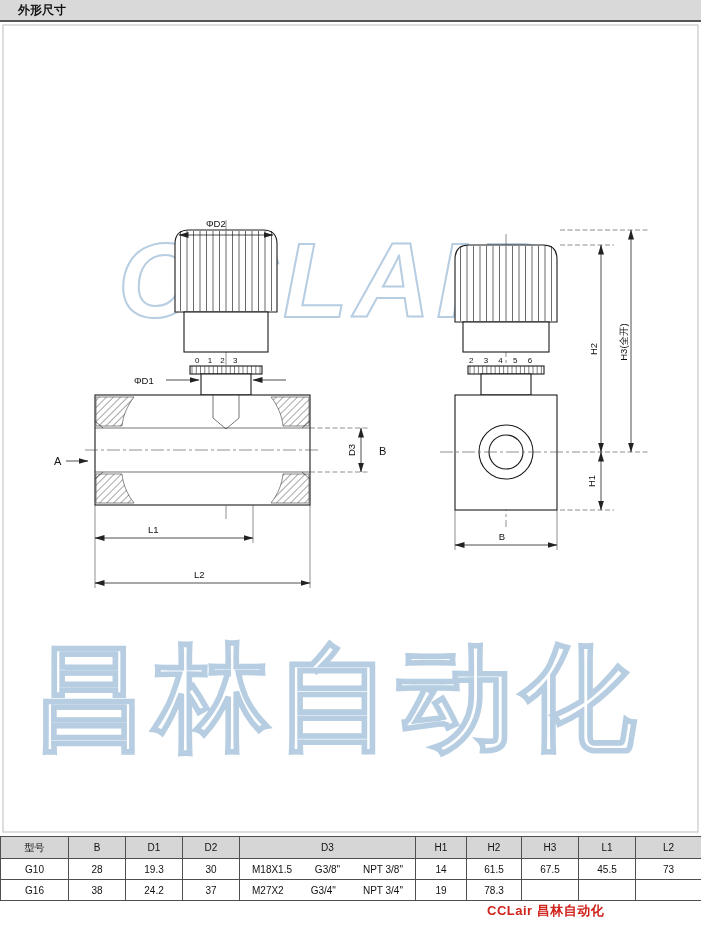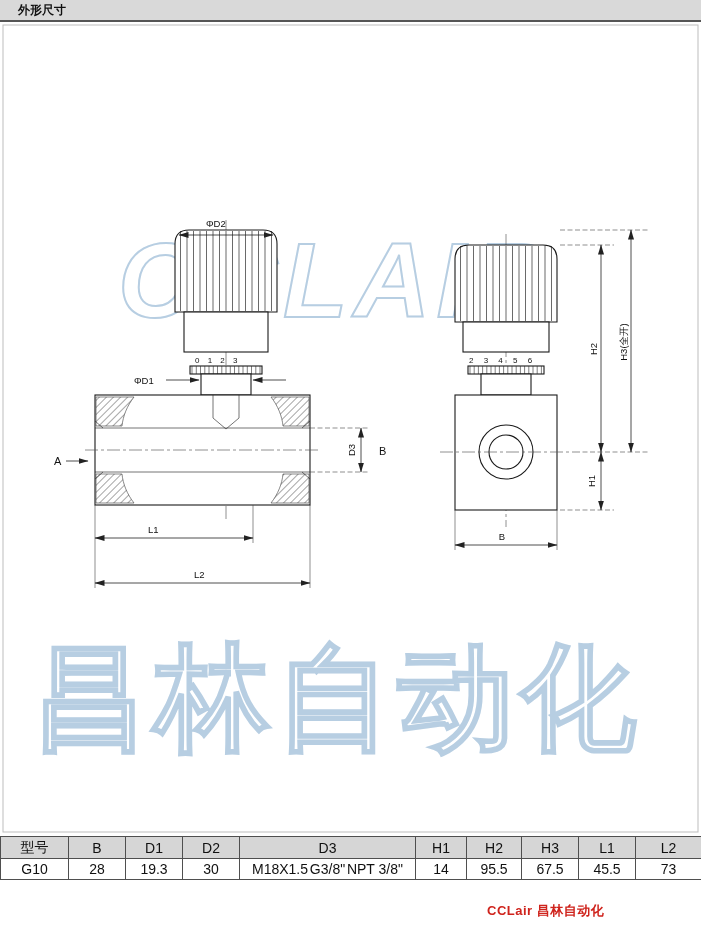--- a/index.html
+++ b/index.html
@@ -28,21 +28,21 @@
   .wm1  { font-size:106px; font-style:italic; font-weight:bold; fill:none;
           stroke:#b7cee2; stroke-width:2; letter-spacing:6px; }
   .wm2  { font-size:116px; font-weight:bold; fill:none;
           stroke:#b7cee2; stroke-width:2; letter-spacing:6px; }
   #knurlL line, #knurlR line { stroke:#2a2a2a; stroke-width:0.7; }
   #ticksL line, #ticksR line { stroke:#2a2a2a; stroke-width:0.6; }
 
   
   .dims { position:absolute; top:836px; left:0; width:701px;
     border-collapse:collapse; table-layout:fixed; background:#fff; }
-  .dims th, .dims td { border:1px solid #4f4f4f; font-size:14px; font-weight:normal;
+  .dims th, .dims td { border:1px solid #4f4f4f; font-size:10px; font-weight:normal;
     text-align:center; height:21px; padding:0 2px; color:#111;
     white-space:nowrap; overflow:hidden; }
   .dims thead th { background:#d6d6d6; height:22px; }
   .d3flex { display:flex; justify-content:space-between; align-items:flex-end; padding:0 10px; }
 
   .red-wm { position:absolute; left:487px; top:902px; font-size:13px; font-weight:bold;
     color:#cf231c; letter-spacing:0.5px; z-index:5; white-space:nowrap; }
 </style>
 </head>
 <body>
@@ -251,23 +251,41 @@
         <td>19.3</td>
         <td>30</td>
         <td>
             <div class="d3flex">
               <span>M18X1.5</span>
               <span>G3/8"</span>
               <span>NPT 3/8"</span>
             </div>
           </td>
         <td>14</td>
-        <td>95.5</td>
+        <td>61.5</td>
         <td>67.5</td>
         <td>45.5</td>
         <td>73</td>
       </tr>
+      <tr>
+        <td>G16</td>
+        <td>38</td>
+        <td>24.2</td>
+        <td>37</td>
+        <td>
+            <div class="d3flex">
+              <span>M27X2</span>
+              <span>G3/4"</span>
+              <span>NPT 3/4"</span>
+            </div>
+          </td>
+        <td>19</td>
+        <td>78.3</td>
+        <td></td>
+        <td></td>
+        <td></td>
+      </tr>
     </tbody>
   </table>
 
   <div class="red-wm">CCLair 昌林自动化</div>
 
 </div>
 
 </body></html>

